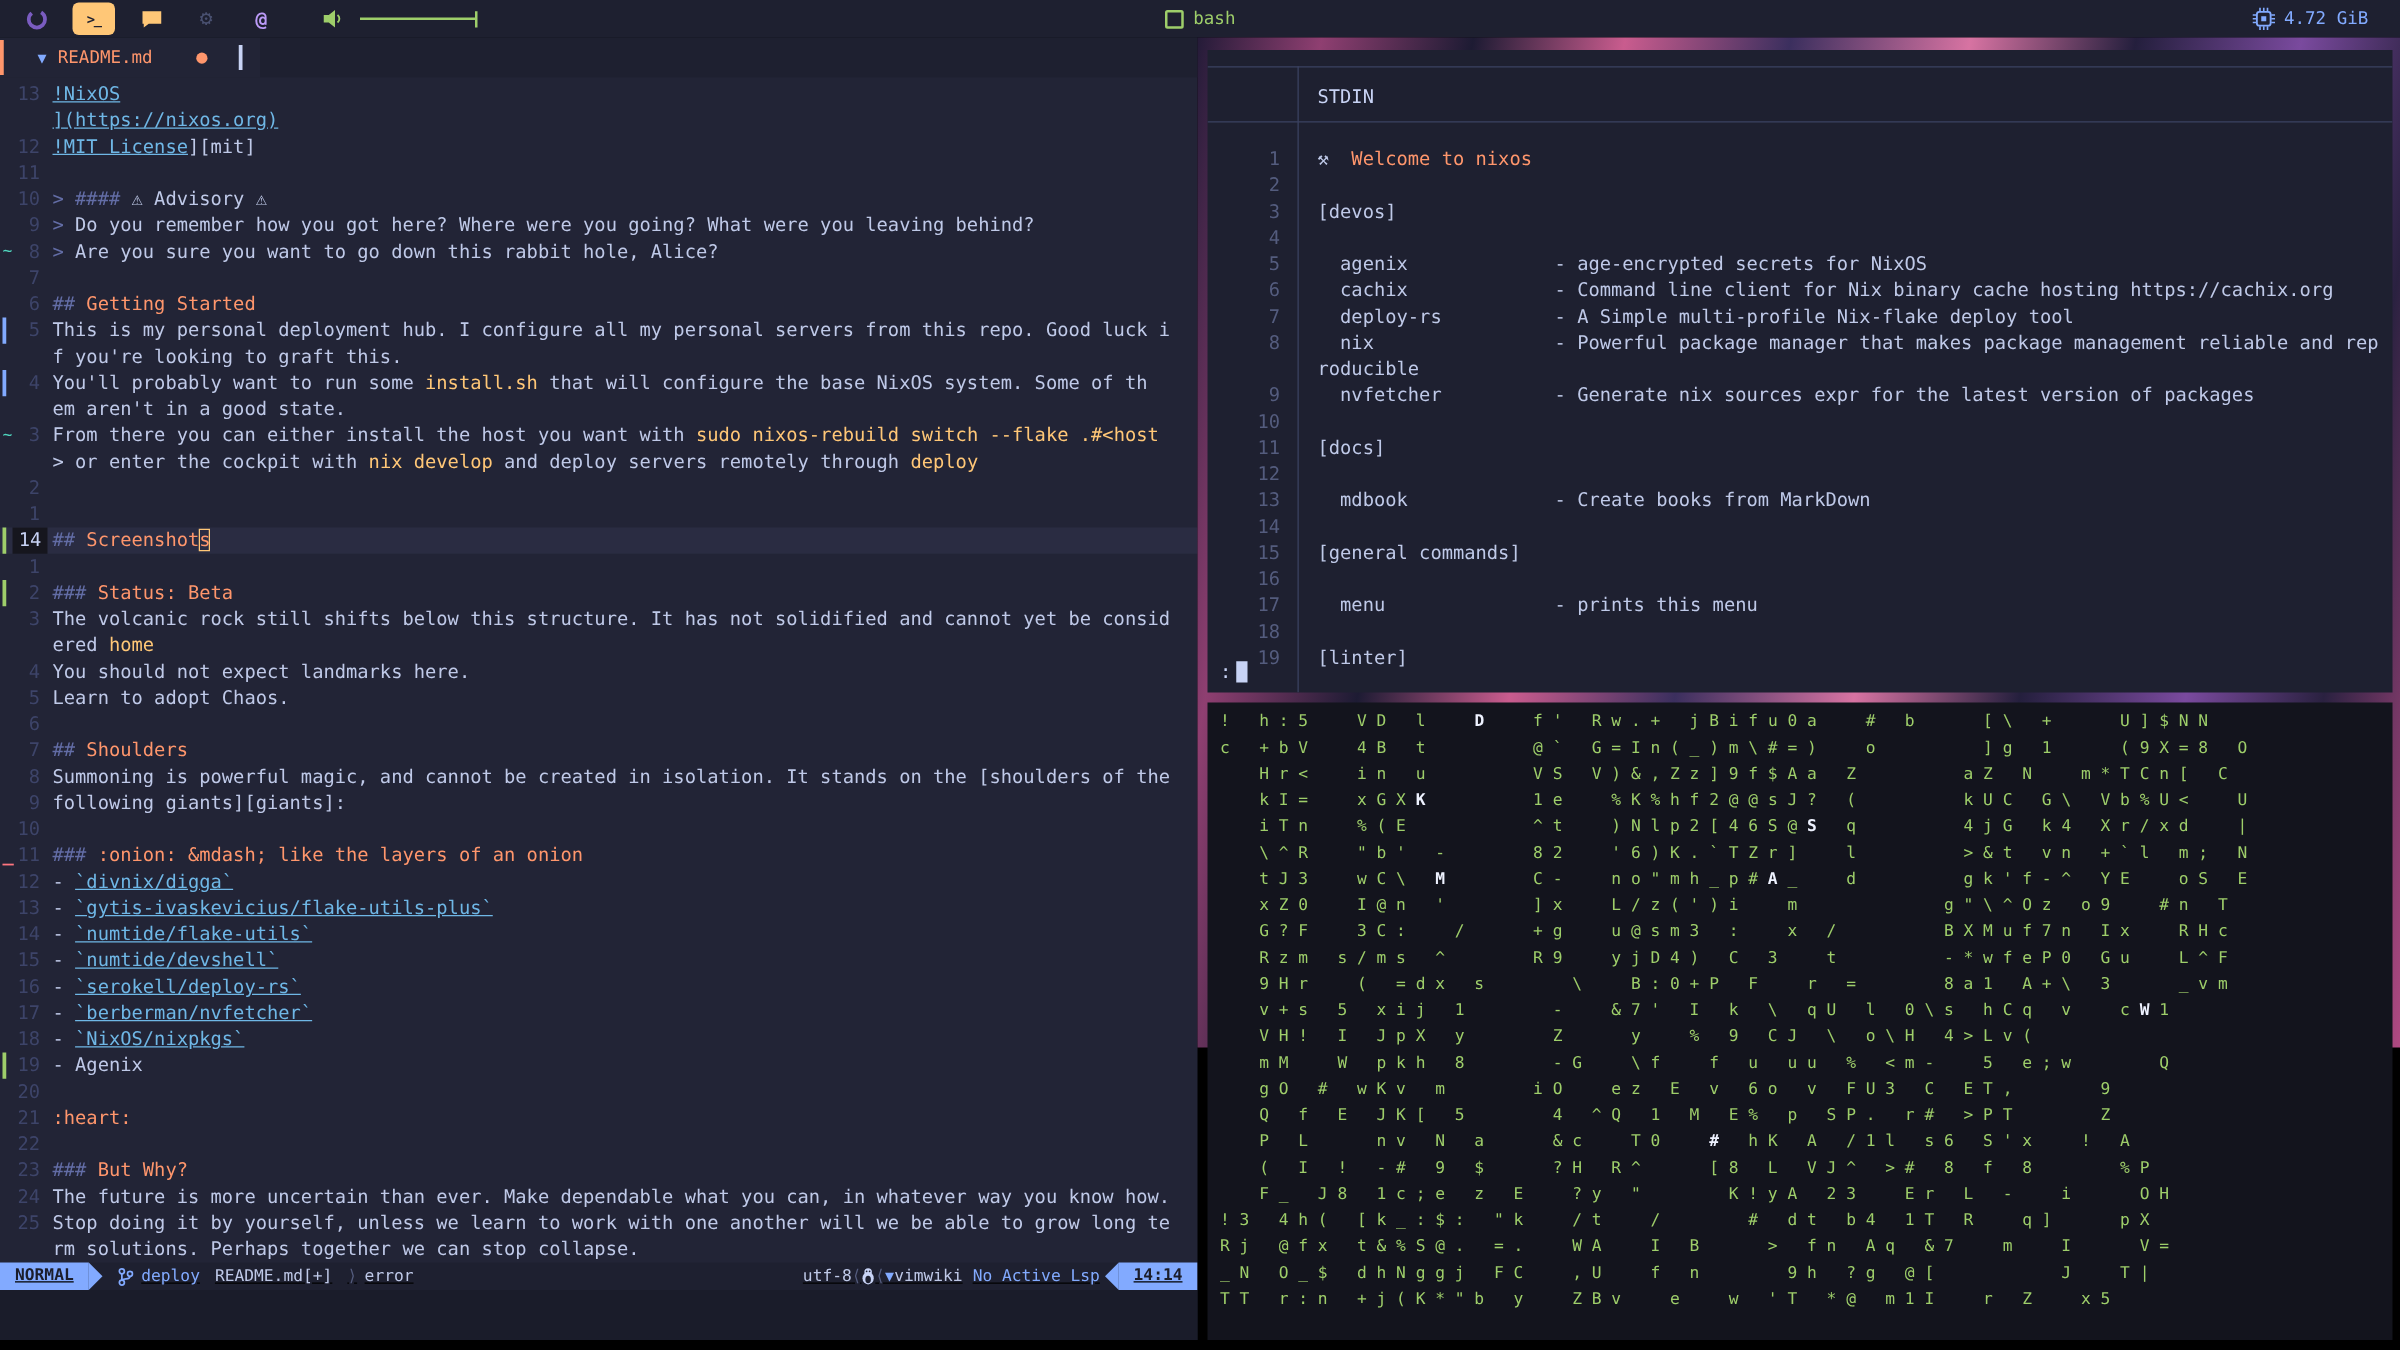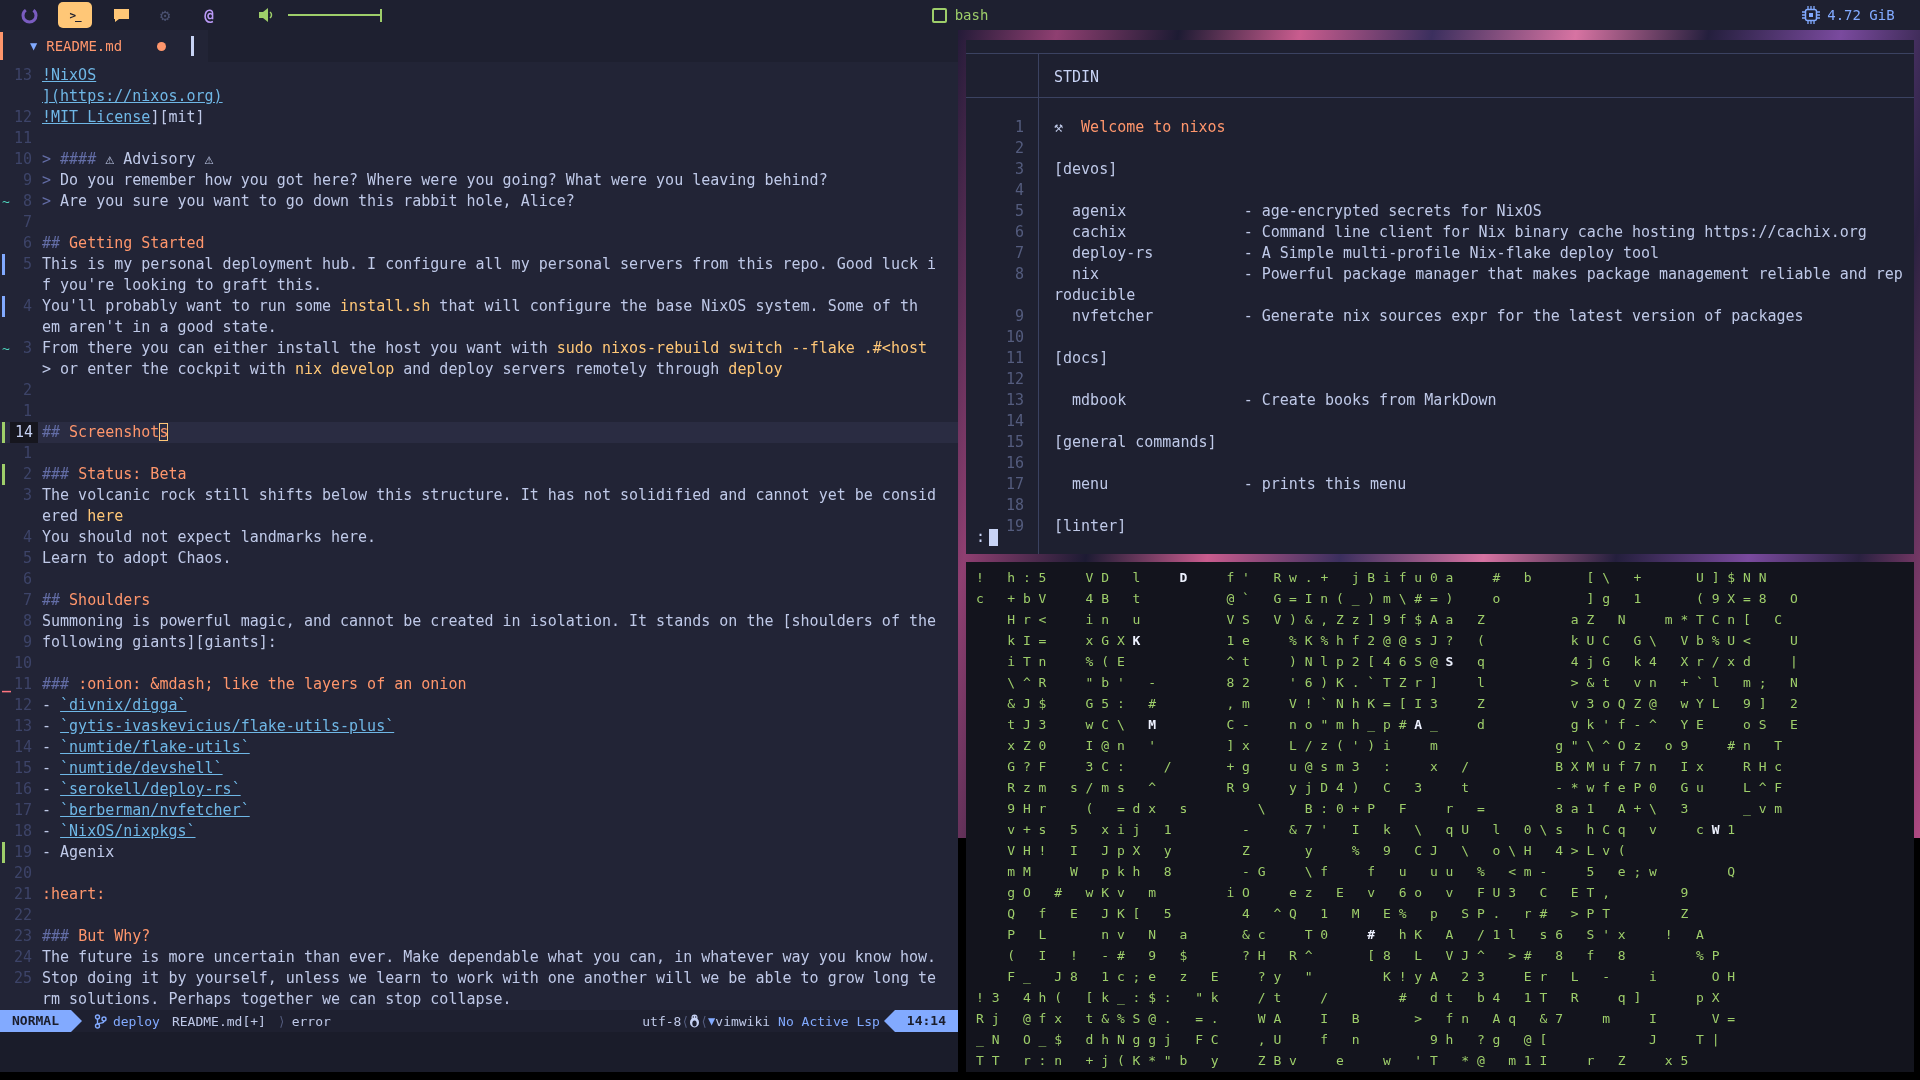--- a/index.html
+++ b/index.html
@@ -40,21 +40,21 @@
   .sign{position:absolute;left:2px;top:0;height:21px;}
   .s-b{width:3px;background:#82aaff;}
   .s-g{width:3px;background:#9ece6a;}
   .s-t{color:#4fd6be;font-size:13px;}
   .s-r{color:#ff757f;font-weight:bold;}
   .txt{white-space:pre;}
   .c-fg{color:#bfc9e8}.c-dim{color:#636da6}.c-head{color:#ff966c}.c-code{color:#ffc777}
   .c-link{color:#6fb7e6;text-decoration:underline;}
   .c-cur{color:#ff966c;outline:1px solid #ffc777;outline-offset:-1px;}
   
-  #statusline{height:22px;background:#1e2030;display:flex;align-items:center;font-size:13px;flex:none;}
+  #statusline{height:22px;background:#1e2030;display:flex;align-items:center;font-size:13px;flex:none;text-decoration:underline;}
   #mode{background:#82aaff;color:#1b1d2b;font-weight:bold;padding:0 12px;height:22px;line-height:22px;}
   #mode-arrow{width:0;height:0;border-left:11px solid #82aaff;border-top:11px solid transparent;border-bottom:11px solid transparent;}
   .sl{display:flex;align-items:center;gap:6px;margin-left:12px;}
   .sl-sep{color:#545c7e;font-size:13px;margin-left:12px;}
   #sl-right{margin-left:auto;display:flex;align-items:center;}
   #time-seg{display:flex;align-items:center;margin-left:4px;}
   #time-arrow{width:0;height:0;border-right:11px solid #82aaff;border-top:11px solid transparent;border-bottom:11px solid transparent;}
   #time-txt{background:#82aaff;color:#1b1d2b;font-weight:bold;height:22px;line-height:22px;padding:0 12px;}
   #cmdline{flex:1;background:#1a1c2a;}
   
@@ -200,21 +200,21 @@
         <div class="row"><span class="gut"><span class="sign s-b"></span><span class="num">4</span></span><span class="txt"><span class="c-fg">You'll probably want to run some </span><span class="c-code">install.sh</span><span class="c-fg"> that will configure the base NixOS system. Some of th</span></span></div>
         <div class="row"><span class="gut"><span class="num"></span></span><span class="txt"><span class="c-fg">em aren't in a good state.</span></span></div>
         <div class="row"><span class="gut"><span class="sign s-t">~</span><span class="num">3</span></span><span class="txt"><span class="c-fg">From there you can either install the host you want with </span><span class="c-code">sudo nixos-rebuild switch --flake .#&lt;host</span></span></div>
         <div class="row"><span class="gut"><span class="num"></span></span><span class="txt"><span class="c-fg">&gt; </span><span class="c-fg">or enter the cockpit with </span><span class="c-code">nix develop</span><span class="c-fg"> and deploy servers remotely through </span><span class="c-code">deploy</span></span></div>
         <div class="row"><span class="gut"><span class="num">2</span></span><span class="txt"></span></div>
         <div class="row"><span class="gut"><span class="num">1</span></span><span class="txt"></span></div>
         <div class="row cur"><span class="gut"><span class="sign s-g"></span><span class="num numcur">14</span></span><span class="txt"><span class="c-dim">## </span><span class="c-head">Screenshot</span><span class="c-cur">s</span></span></div>
         <div class="row"><span class="gut"><span class="num">1</span></span><span class="txt"></span></div>
         <div class="row"><span class="gut"><span class="sign s-g"></span><span class="num">2</span></span><span class="txt"><span class="c-dim">### </span><span class="c-head">Status: Beta</span></span></div>
         <div class="row"><span class="gut"><span class="num">3</span></span><span class="txt"><span class="c-fg">The volcanic rock still shifts below this structure. It has not solidified and cannot yet be consid</span></span></div>
-        <div class="row"><span class="gut"><span class="num"></span></span><span class="txt"><span class="c-fg">ered </span><span class="c-code">here</span></span></div>
+        <div class="row"><span class="gut"><span class="num"></span></span><span class="txt"><span class="c-fg">ered </span><span class="c-code">home</span></span></div>
         <div class="row"><span class="gut"><span class="num">4</span></span><span class="txt"><span class="c-fg">You should not expect landmarks here.</span></span></div>
         <div class="row"><span class="gut"><span class="num">5</span></span><span class="txt"><span class="c-fg">Learn to adopt Chaos.</span></span></div>
         <div class="row"><span class="gut"><span class="num">6</span></span><span class="txt"></span></div>
         <div class="row"><span class="gut"><span class="num">7</span></span><span class="txt"><span class="c-dim">## </span><span class="c-head">Shoulders</span></span></div>
         <div class="row"><span class="gut"><span class="num">8</span></span><span class="txt"><span class="c-fg">Summoning is powerful magic, and cannot be created in isolation. It stands on the [shoulders of the</span></span></div>
         <div class="row"><span class="gut"><span class="num">9</span></span><span class="txt"><span class="c-fg">following giants][giants]:</span></span></div>
         <div class="row"><span class="gut"><span class="num">10</span></span><span class="txt"></span></div>
         <div class="row"><span class="gut"><span class="sign s-r">_</span><span class="num">11</span></span><span class="txt"><span class="c-dim">### </span><span class="c-head">:onion: &amp;mdash; like the layers of an onion</span></span></div>
         <div class="row"><span class="gut"><span class="num">12</span></span><span class="txt"><span class="c-fg">- </span><span class="c-link">`divnix/digga`</span></span></div>
         <div class="row"><span class="gut"><span class="num">13</span></span><span class="txt"><span class="c-fg">- </span><span class="c-link">`gytis-ivaskevicius/flake-utils-plus`</span></span></div>
@@ -312,21 +312,20 @@
     </div>
 
     <div id="term-matrix">
       <div id="matrix-rows">
           <div class="row"><span class="txt"><span class="c-g">!   h : 5     V D   l     </span><span class="c-w">D</span><span class="c-g">     f '   R w . +   j B i f u 0 a     #   b       [ \   +       U ] $ N N</span></span></div>
           <div class="row"><span class="txt"><span class="c-g">c   + b V     4 B   t           @ `   G = I n ( _ ) m \ # = )     o           ] g   1       ( 9 X = 8   O</span></span></div>
           <div class="row"><span class="txt"><span class="c-g">    H r &lt;     i n   u           V S   V ) &amp; , Z z ] 9 f $ A a   Z           a Z   N     m * T C n [   C</span></span></div>
           <div class="row"><span class="txt"><span class="c-g">    k I =     x G X </span><span class="c-w">K</span><span class="c-g">           1 e     % K % h f 2 @ @ s J ?   (           k U C   G \   V b % U &lt;     U</span></span></div>
           <div class="row"><span class="txt"><span class="c-g">    i T n     % ( E             ^ t     ) N l p 2 [ 4 6 S @ </span><span class="c-w">S</span><span class="c-g">   q           4 j G   k 4   X r / x d     |</span></span></div>
           <div class="row"><span class="txt"><span class="c-g">    \ ^ R     " b '   -         8 2     ' 6 ) K . ` T Z r ]     l           &gt; &amp; t   v n   + ` l   m ;   N</span></span></div>
-          <div class="row"><span class="txt"><span class="c-g">    &amp; J $     G 5 :   #         , m     V ! ` N h K = [ I 3     Z           v 3 o Q Z @   w Y L   9 ]   2</span></span></div>
           <div class="row"><span class="txt"><span class="c-g">    t J 3     w C \   </span><span class="c-w">M</span><span class="c-g">         C -     n o " m h _ p # </span><span class="c-w">A</span><span class="c-g"> _     d           g k ' f - ^   Y E     o S   E</span></span></div>
           <div class="row"><span class="txt"><span class="c-g">    x Z 0     I @ n   '         ] x     L / z ( ' ) i     m               g " \ ^ O z   o 9     # n   T</span></span></div>
           <div class="row"><span class="txt"><span class="c-g">    G ? F     3 C :     /       + g     u @ s m 3   :     x   /           B X M u f 7 n   I x     R H c</span></span></div>
           <div class="row"><span class="txt"><span class="c-g">    R z m   s / m s   ^         R 9     y j D 4 )   C   3     t           - * w f e P 0   G u     L ^ F</span></span></div>
           <div class="row"><span class="txt"><span class="c-g">    9 H r     (   = d x   s         \     B : 0 + P   F     r   =         8 a 1   A + \   3       _ v m</span></span></div>
           <div class="row"><span class="txt"><span class="c-g">    v + s   5   x i j   1         -     &amp; 7 '   I   k   \   q U   l   0 \ s   h C q   v     c </span><span class="c-w">W</span><span class="c-g"> 1</span></span></div>
           <div class="row"><span class="txt"><span class="c-g">    V H !   I   J p X   y         Z       y     %   9   C J   \   o \ H   4 &gt; L v (</span></span></div>
           <div class="row"><span class="txt"><span class="c-g">    m M     W   p k h   8         - G     \ f     f   u   u u   %   &lt; m -     5   e ; w         Q</span></span></div>
           <div class="row"><span class="txt"><span class="c-g">    g O   #   w K v   m         i O     e z   E   v   6 o   v   F U 3   C   E T ,         9</span></span></div>
           <div class="row"><span class="txt"><span class="c-g">    Q   f   E   J K [   5         4   ^ Q   1   M   E %   p   S P .   r #   &gt; P T         Z</span></span></div>

